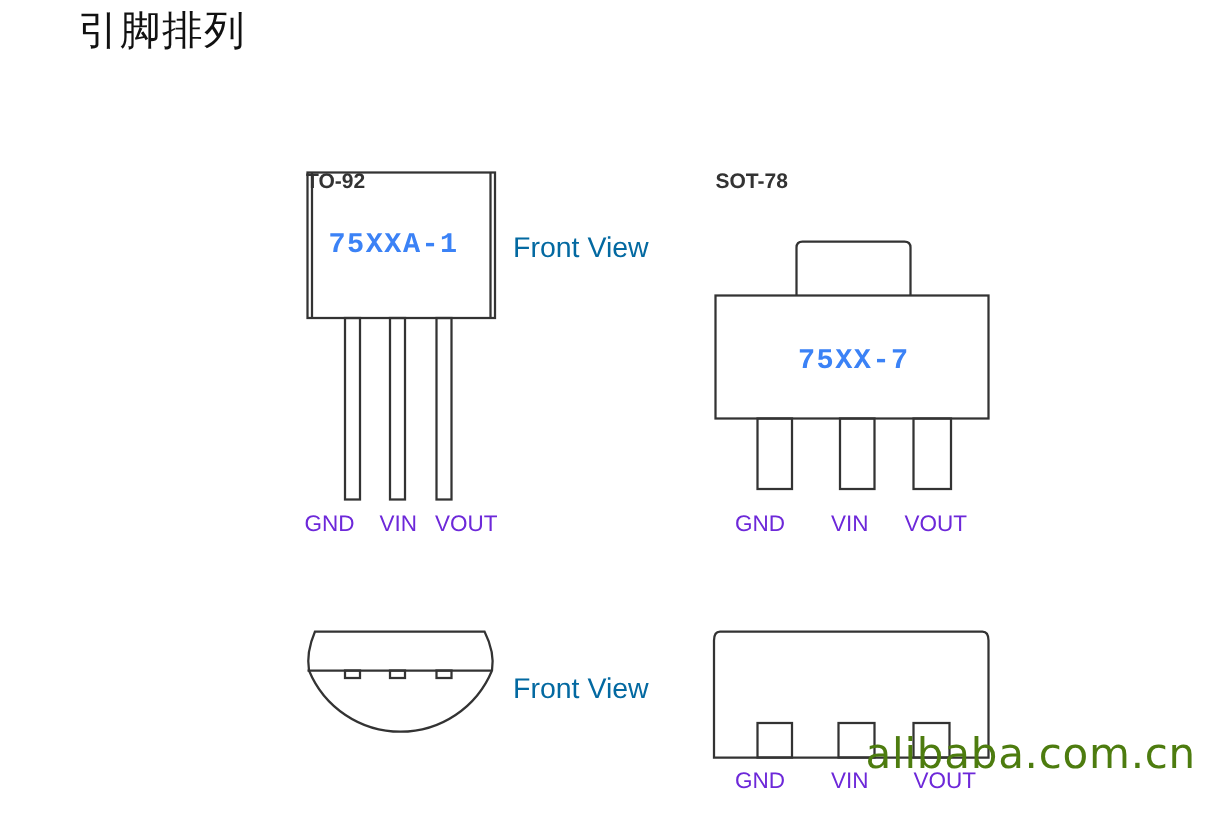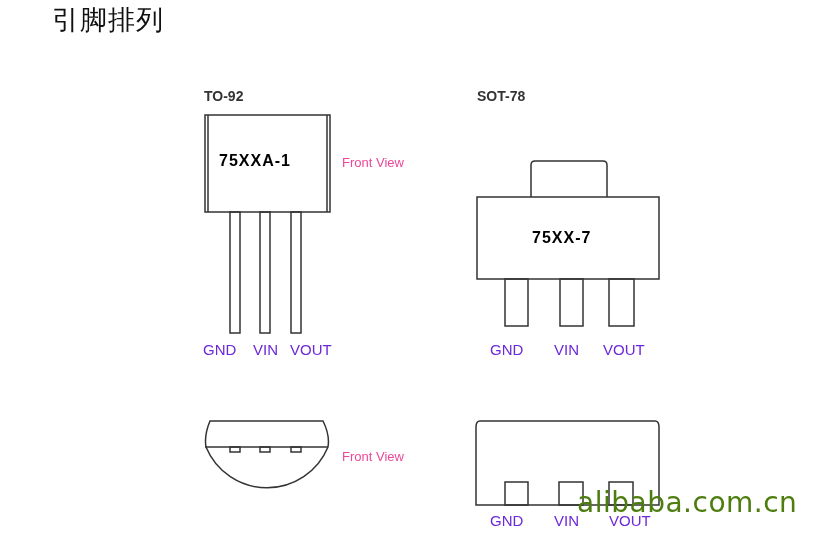--- a/index.html
+++ b/index.html
@@ -1,23 +1,23 @@
 <!DOCTYPE html>
 <html><head>
 <meta charset="utf-8">
 <style>
   html, body { margin: 0; padding: 0; background: #ffffff; }
   body { width: 814px; height: 545px; position: relative; overflow: hidden;
          font-family: "Liberation Sans", sans-serif; color: #222; }
   .abs { position: absolute; }
   .title { left: 52px; top: 2px; font-size: 27px; font-family: Liberation Mono, monospace; color: #111; letter-spacing: 1px; }
-  .pkg-title { font-size: 14px; font-weight: bold; color: #333; }
-  .label { font-size: 13px; color: #ec4899; }
+  .pkg-title { font-size: 14px; font-weight: bold; color: #333; margin-top: 24px; }
+  .label { font-size: 19px; color: #0369a1; }
   .pin-label { font-size: 15px; color: #6d28d9; }
-  .marking { font-family: Liberation Sans, sans-serif; font-weight: bold; font-size: 16px; color: #000000; letter-spacing: 1px; }
+  .marking { font-family: Liberation Mono, monospace; font-weight: bold; font-size: 19px; color: #3b82f6; letter-spacing: 1px; }
   svg { position: absolute; left: 0; top: 0; }
   .watermark { left: 577px; top: 486px; font-size: 28px; color: #4d7c0f; font-family: "DejaVu Sans", sans-serif; letter-spacing: 0.5px; }
 </style>
 </head>
 <body>
 
 <div class="abs title">引脚排列</div>
 
 <svg width="814" height="545">
   <g stroke="#333" stroke-width="1.5" fill="none">

